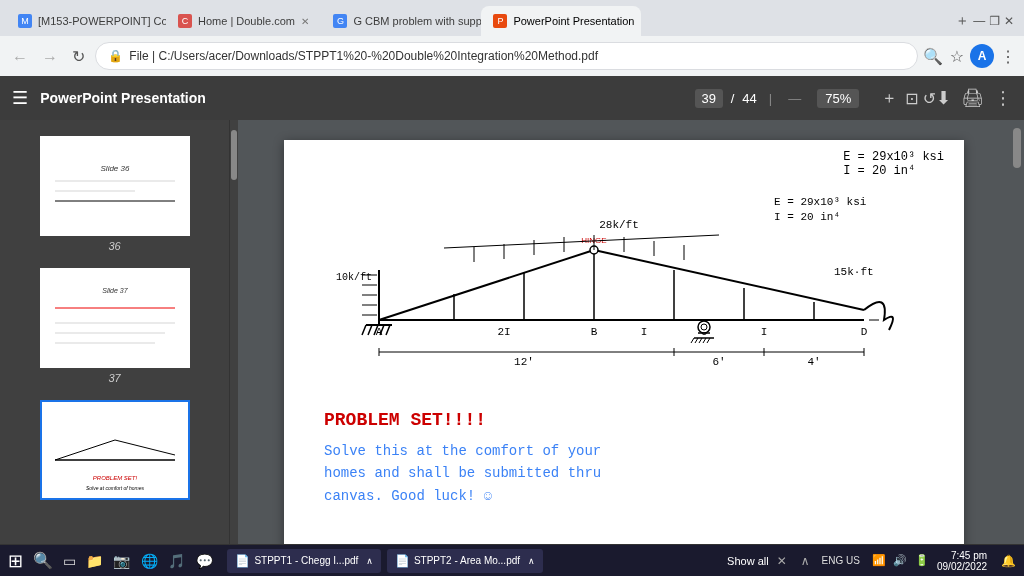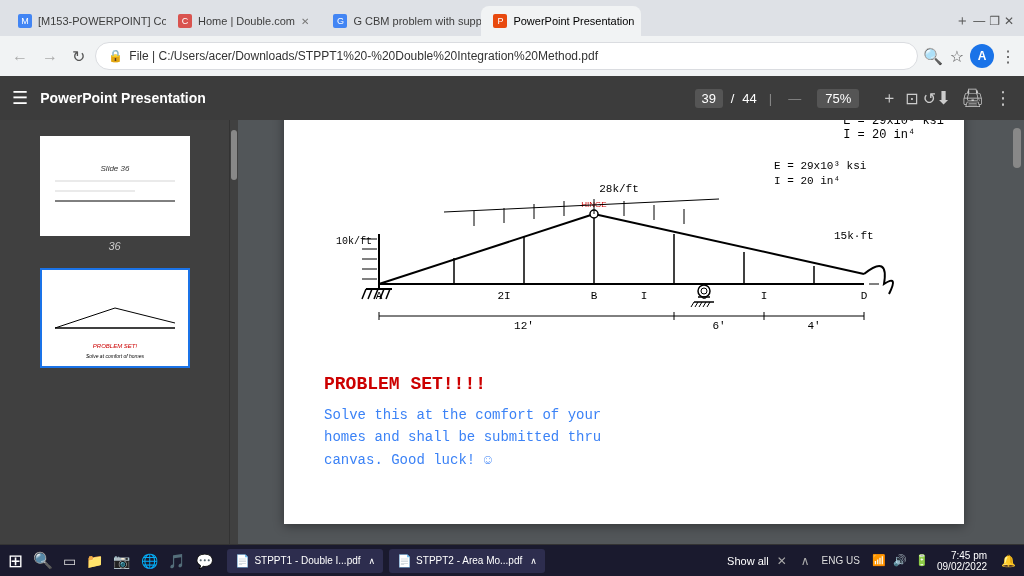--- a/index.html
+++ b/index.html
@@ -83,21 +83,21 @@
     }
     .thumb-label { color: #ccc; font-size: 11px; margin-top: 4px; }
 
     
     .thumbnails-sidebar::-webkit-scrollbar { width: 6px; }
     .thumbnails-sidebar::-webkit-scrollbar-track { background: #404040; }
     .thumbnails-sidebar::-webkit-scrollbar-thumb { background: #888; border-radius: 3px; }
 
     
     .pdf-page {
-      flex: 1; background: #525659; display: flex; justify-content: center; align-items: flex-end;
+      flex: 1; background: #525659; display: flex; justify-content: center; align-items: flex-start;
       padding: 20px; overflow: hidden;
     }
     .page-content {
       background: #fff; width: 680px; min-height: 420px; padding: 30px 40px;
       box-shadow: 0 2px 10px rgba(0,0,0,0.4); position: relative;
     }
 
     
     .diagram-area { position: relative; width: 100%; height: 220px; margin-bottom: 20px; }
     .diagram-svg { width: 100%; height: 100%; }
@@ -214,20 +214,33 @@
         <svg width="140" height="90">
           <rect width="140" height="90" fill="#fff"></rect>
           <line x1="10" y1="60" x2="130" y2="60" stroke="#000" stroke-width="1"></line>
           <text x="70" y="30" text-anchor="middle" font-size="8" fill="#333">Slide 36</text>
           <line x1="10" y1="40" x2="130" y2="40" stroke="#aaa" stroke-width="0.5"></line>
           <line x1="10" y1="50" x2="90" y2="50" stroke="#aaa" stroke-width="0.5"></line>
         </svg>
       </div>
       <span class="thumb-label">36</span>
     </div>
+    <div class="thumb-item">
+      <div class="thumb-box">
+        <svg width="140" height="90">
+          <rect width="140" height="90" fill="#fff"></rect>
+          <text x="70" y="20" text-anchor="middle" font-size="7" fill="#333">Slide 37</text>
+          <line x1="10" y1="35" x2="130" y2="35" stroke="#e00" stroke-width="1"></line>
+          <line x1="10" y1="50" x2="130" y2="50" stroke="#aaa" stroke-width="0.5"></line>
+          <line x1="10" y1="60" x2="120" y2="60" stroke="#aaa" stroke-width="0.5"></line>
+          <line x1="10" y1="70" x2="110" y2="70" stroke="#aaa" stroke-width="0.5"></line>
+        </svg>
+      </div>
+      <span class="thumb-label">37</span>
+    </div>
     <div class="thumb-item active">
       <div class="thumb-box" style="border: 2px solid #1a73e8;">
         <svg width="140" height="90">
           <rect width="140" height="90" fill="#fff"></rect>
 
           <line x1="10" y1="55" x2="130" y2="55" stroke="#000" stroke-width="1.5"></line>
           <line x1="10" y1="55" x2="70" y2="35" stroke="#000" stroke-width="1"></line>
           <line x1="70" y1="35" x2="130" y2="50" stroke="#000" stroke-width="1"></line>
           <text x="70" y="75" text-anchor="middle" font-size="6" fill="#c00">PROBLEM SET!</text>
           <text x="70" y="85" text-anchor="middle" font-size="5" fill="#000">Solve at comfort of homes</text>
@@ -360,21 +373,21 @@
     <span style="font-size:16px;cursor:pointer;color:#ddd;margin-left:4px;">🔍</span>
     <span style="font-size:14px;cursor:pointer;color:#ddd;margin-left:4px;">▭</span>
     <span style="font-size:14px;cursor:pointer;color:#ddd;margin-left:4px;">📁</span>
     <span style="font-size:14px;cursor:pointer;color:#ddd;margin-left:4px;">📷</span>
     <span style="font-size:14px;cursor:pointer;color:#ddd;margin-left:4px;">🌐</span>
     <span style="font-size:14px;cursor:pointer;color:#ddd;margin-left:4px;">🎵</span>
     <span style="font-size:14px;cursor:pointer;color:#ddd;margin-left:4px;">💬</span>
 
     <div class="taskbar-file" style="margin-left:8px;">
       <span class="file-icon">📄</span>
-      <span>STPPT1 - Double I...pdf</span>
+      <span>STPPT1 - Chegg I...pdf</span>
       <span style="margin-left:4px;font-size:9px;">∧</span>
     </div>
     <div class="taskbar-file">
       <span class="file-icon">📄</span>
       <span>STPPT2 - Area Mo...pdf</span>
       <span style="margin-left:4px;font-size:9px;">∧</span>
     </div>
   </div>
 
   <div class="taskbar-right">

